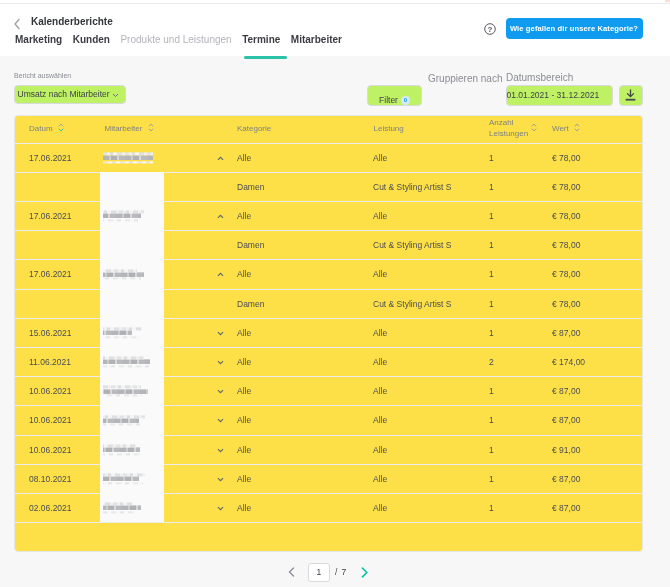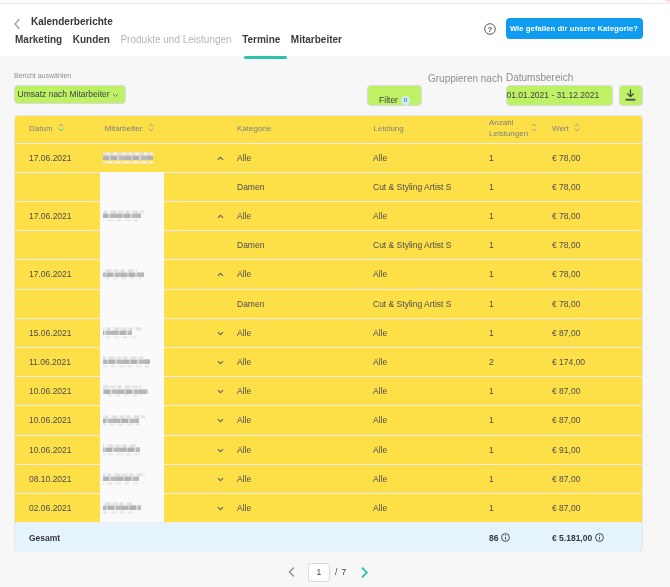--- a/index.html
+++ b/index.html
@@ -242,33 +242,20 @@
       <div class="c-mit"><span class="blob" style="width:41px; background-position:-12px 0,-3px 3.2px,-9px 8.8px"></span></div>
       <div class="c-tog"><svg width="7" height="5" viewBox="0 0 7 5">
           <path d="M0.9 1.1 L3.5 3.7 L6.1 1.1" fill="none" stroke="#63666b" stroke-width="1.1"></path>
         </svg></div>
       <div class="c-kat">Alle</div>
       <div class="c-lei">Alle</div>
       <div class="c-anz">1</div>
       <div class="c-wert">€ 87,00</div>
     </div>
   <div class="strip"></div>
-  <div class="gesamt">
-    <div class="c-date">Gesamt</div>
-    <div class="c-anz">86 <svg width="9" height="9" viewBox="0 0 9 9" style="vertical-align:-1.5px">
-          <circle cx="4.5" cy="4.5" r="3.9" fill="none" stroke="#34363c" stroke-width="0.9"></circle>
-          <rect x="4.1" y="3.9" width="0.9" height="2.6" fill="#34363c"></rect>
-          <rect x="4.1" y="2.2" width="0.9" height="0.9" fill="#34363c"></rect>
-        </svg></div>
-    <div class="c-wert">€ 5.181,00 <svg width="9" height="9" viewBox="0 0 9 9" style="vertical-align:-1.5px">
-          <circle cx="4.5" cy="4.5" r="3.9" fill="none" stroke="#34363c" stroke-width="0.9"></circle>
-          <rect x="4.1" y="3.9" width="0.9" height="2.6" fill="#34363c"></rect>
-          <rect x="4.1" y="2.2" width="0.9" height="0.9" fill="#34363c"></rect>
-        </svg></div>
-  </div>
 </div>
 
 <svg style="position:absolute; left:288px; top:567px;" width="7" height="10" viewBox="0 0 7 10">
     <path d="M5.5 1 L1.5 5 L5.5 9" fill="none" stroke="#8d9095" stroke-width="1.4" stroke-linecap="round"></path>
   </svg>
 <span class="pagbox" style="position:absolute; left:308px; top:562.5px;">1</span>
 <span class="pagsep" style="position:absolute; left:335px; top:567px;">/  7</span>
 <svg style="position:absolute; left:360.5px; top:566.5px;" width="7" height="11" viewBox="0 0 7 11">
     <path d="M1.5 1.2 L5.8 5.5 L1.5 9.8" fill="none" stroke="#16c2a7" stroke-width="1.7" stroke-linecap="round"></path>
   </svg>

